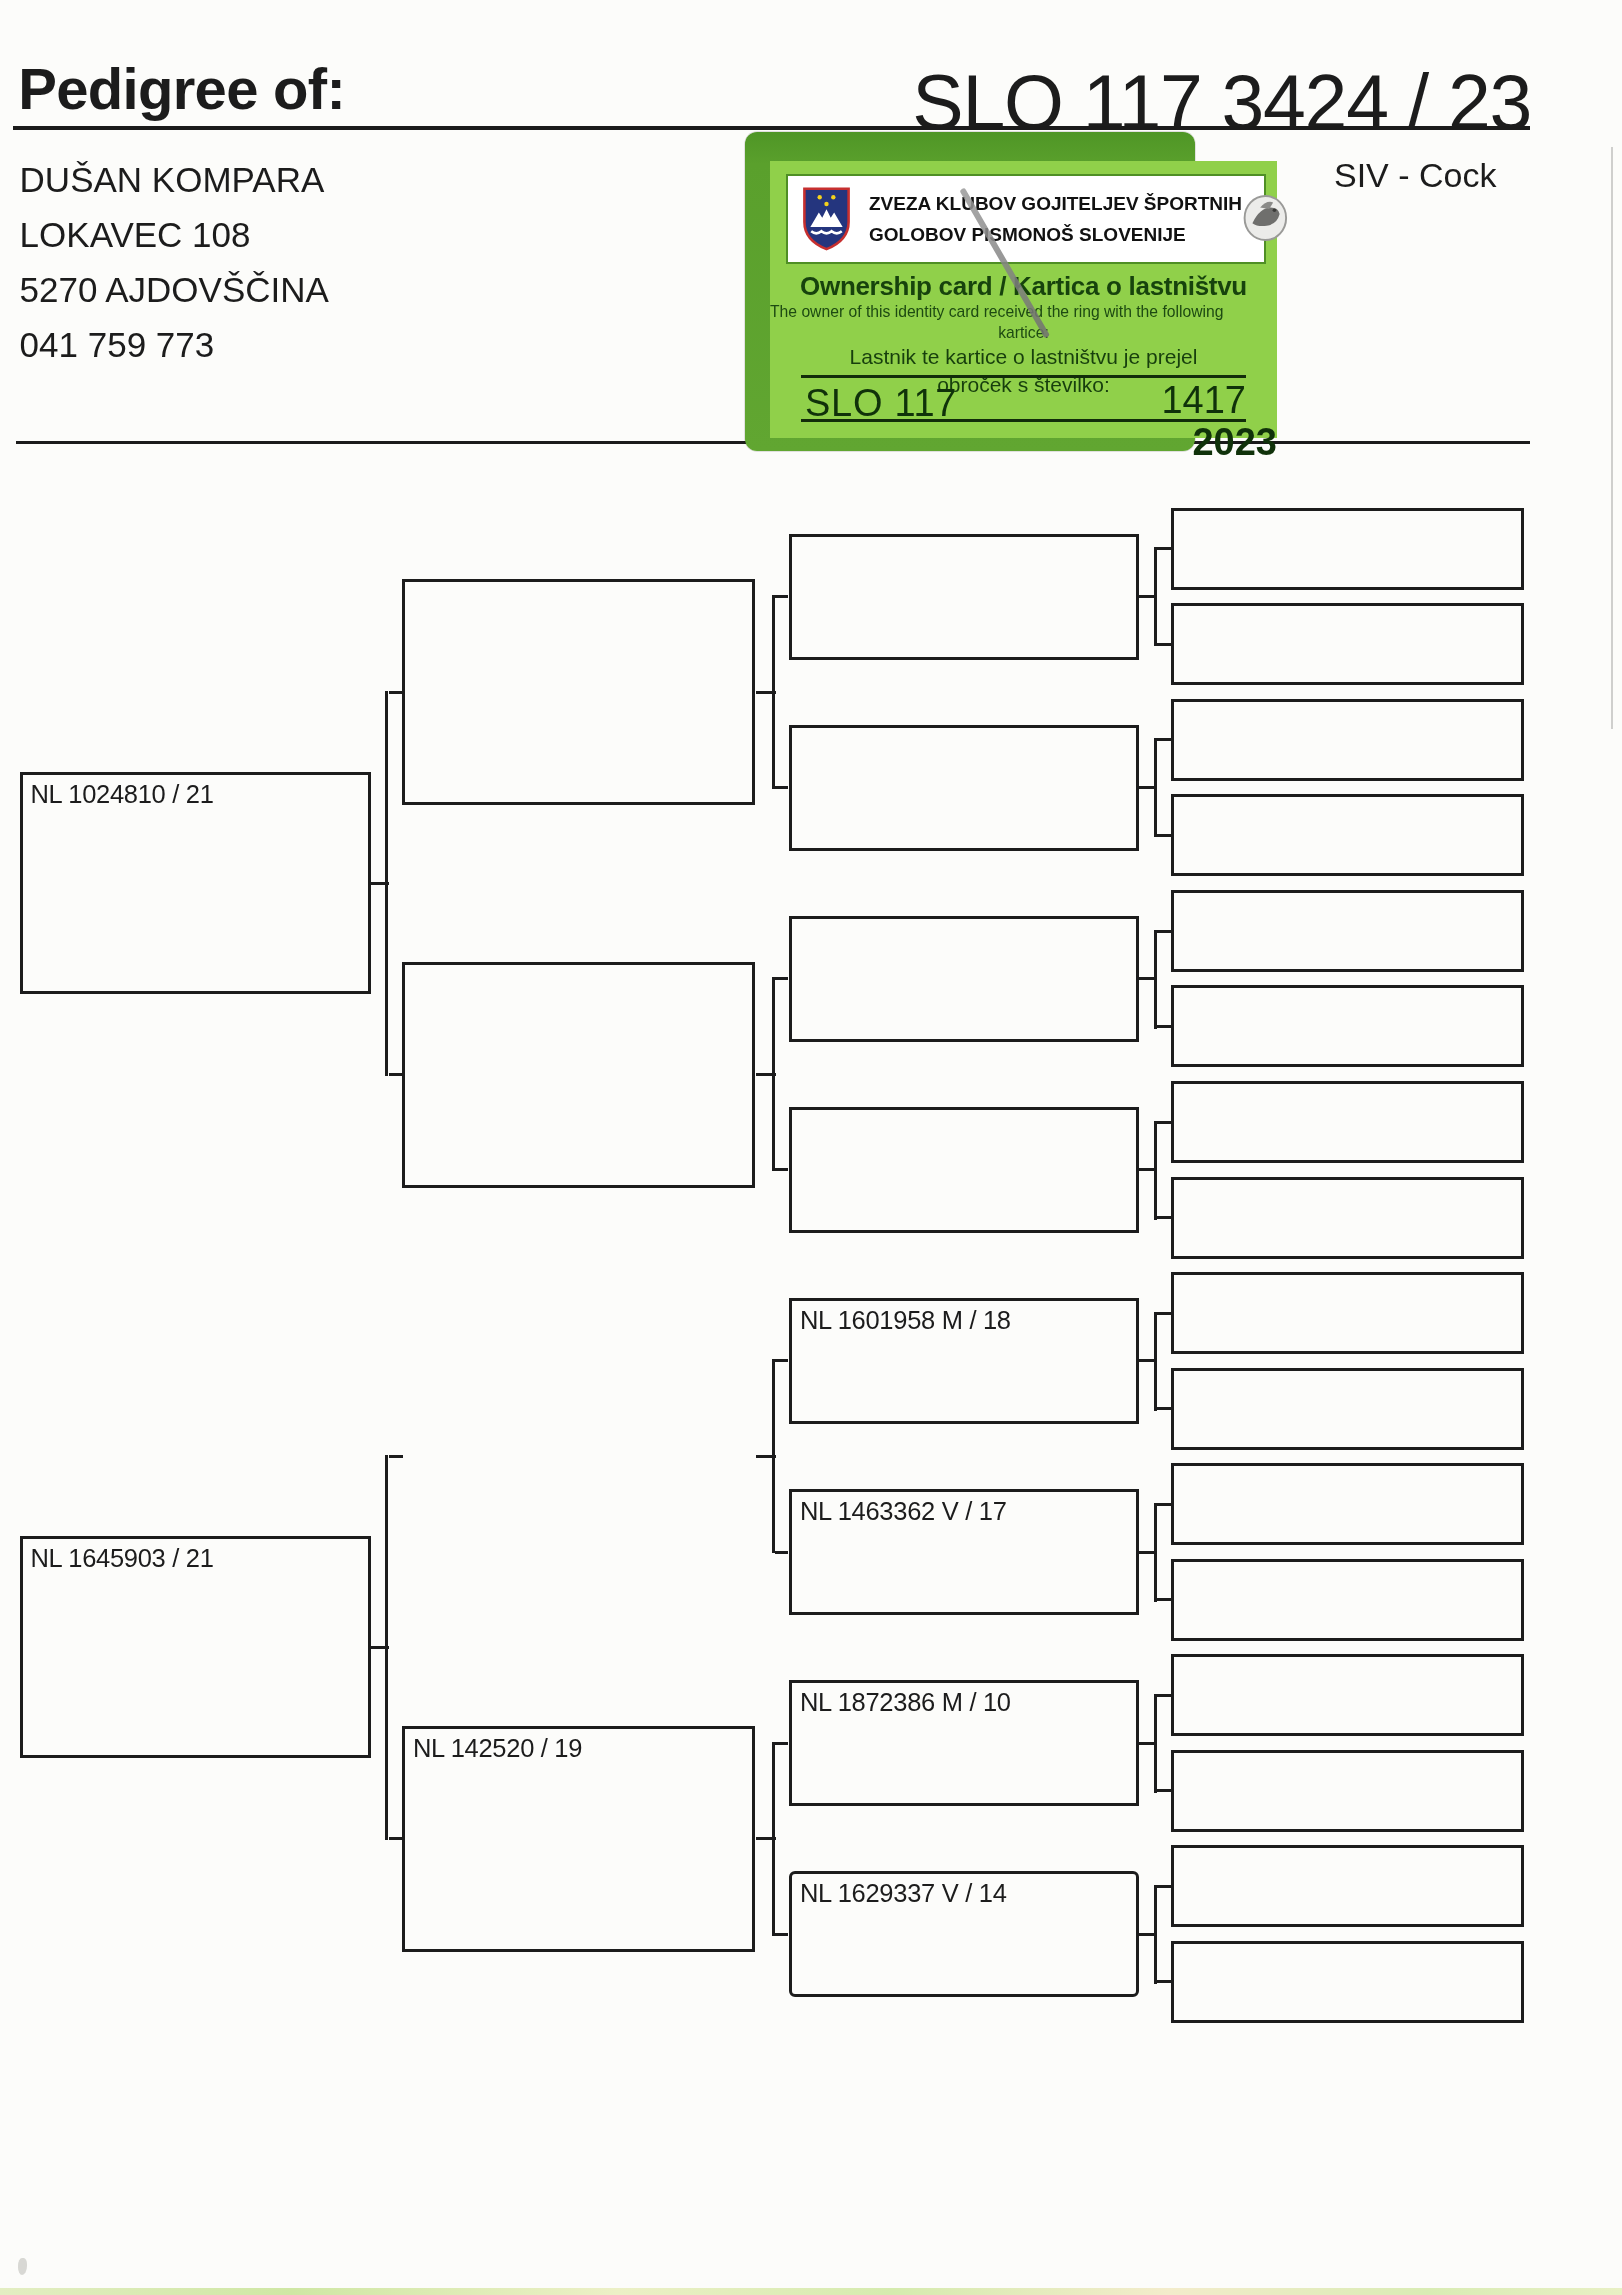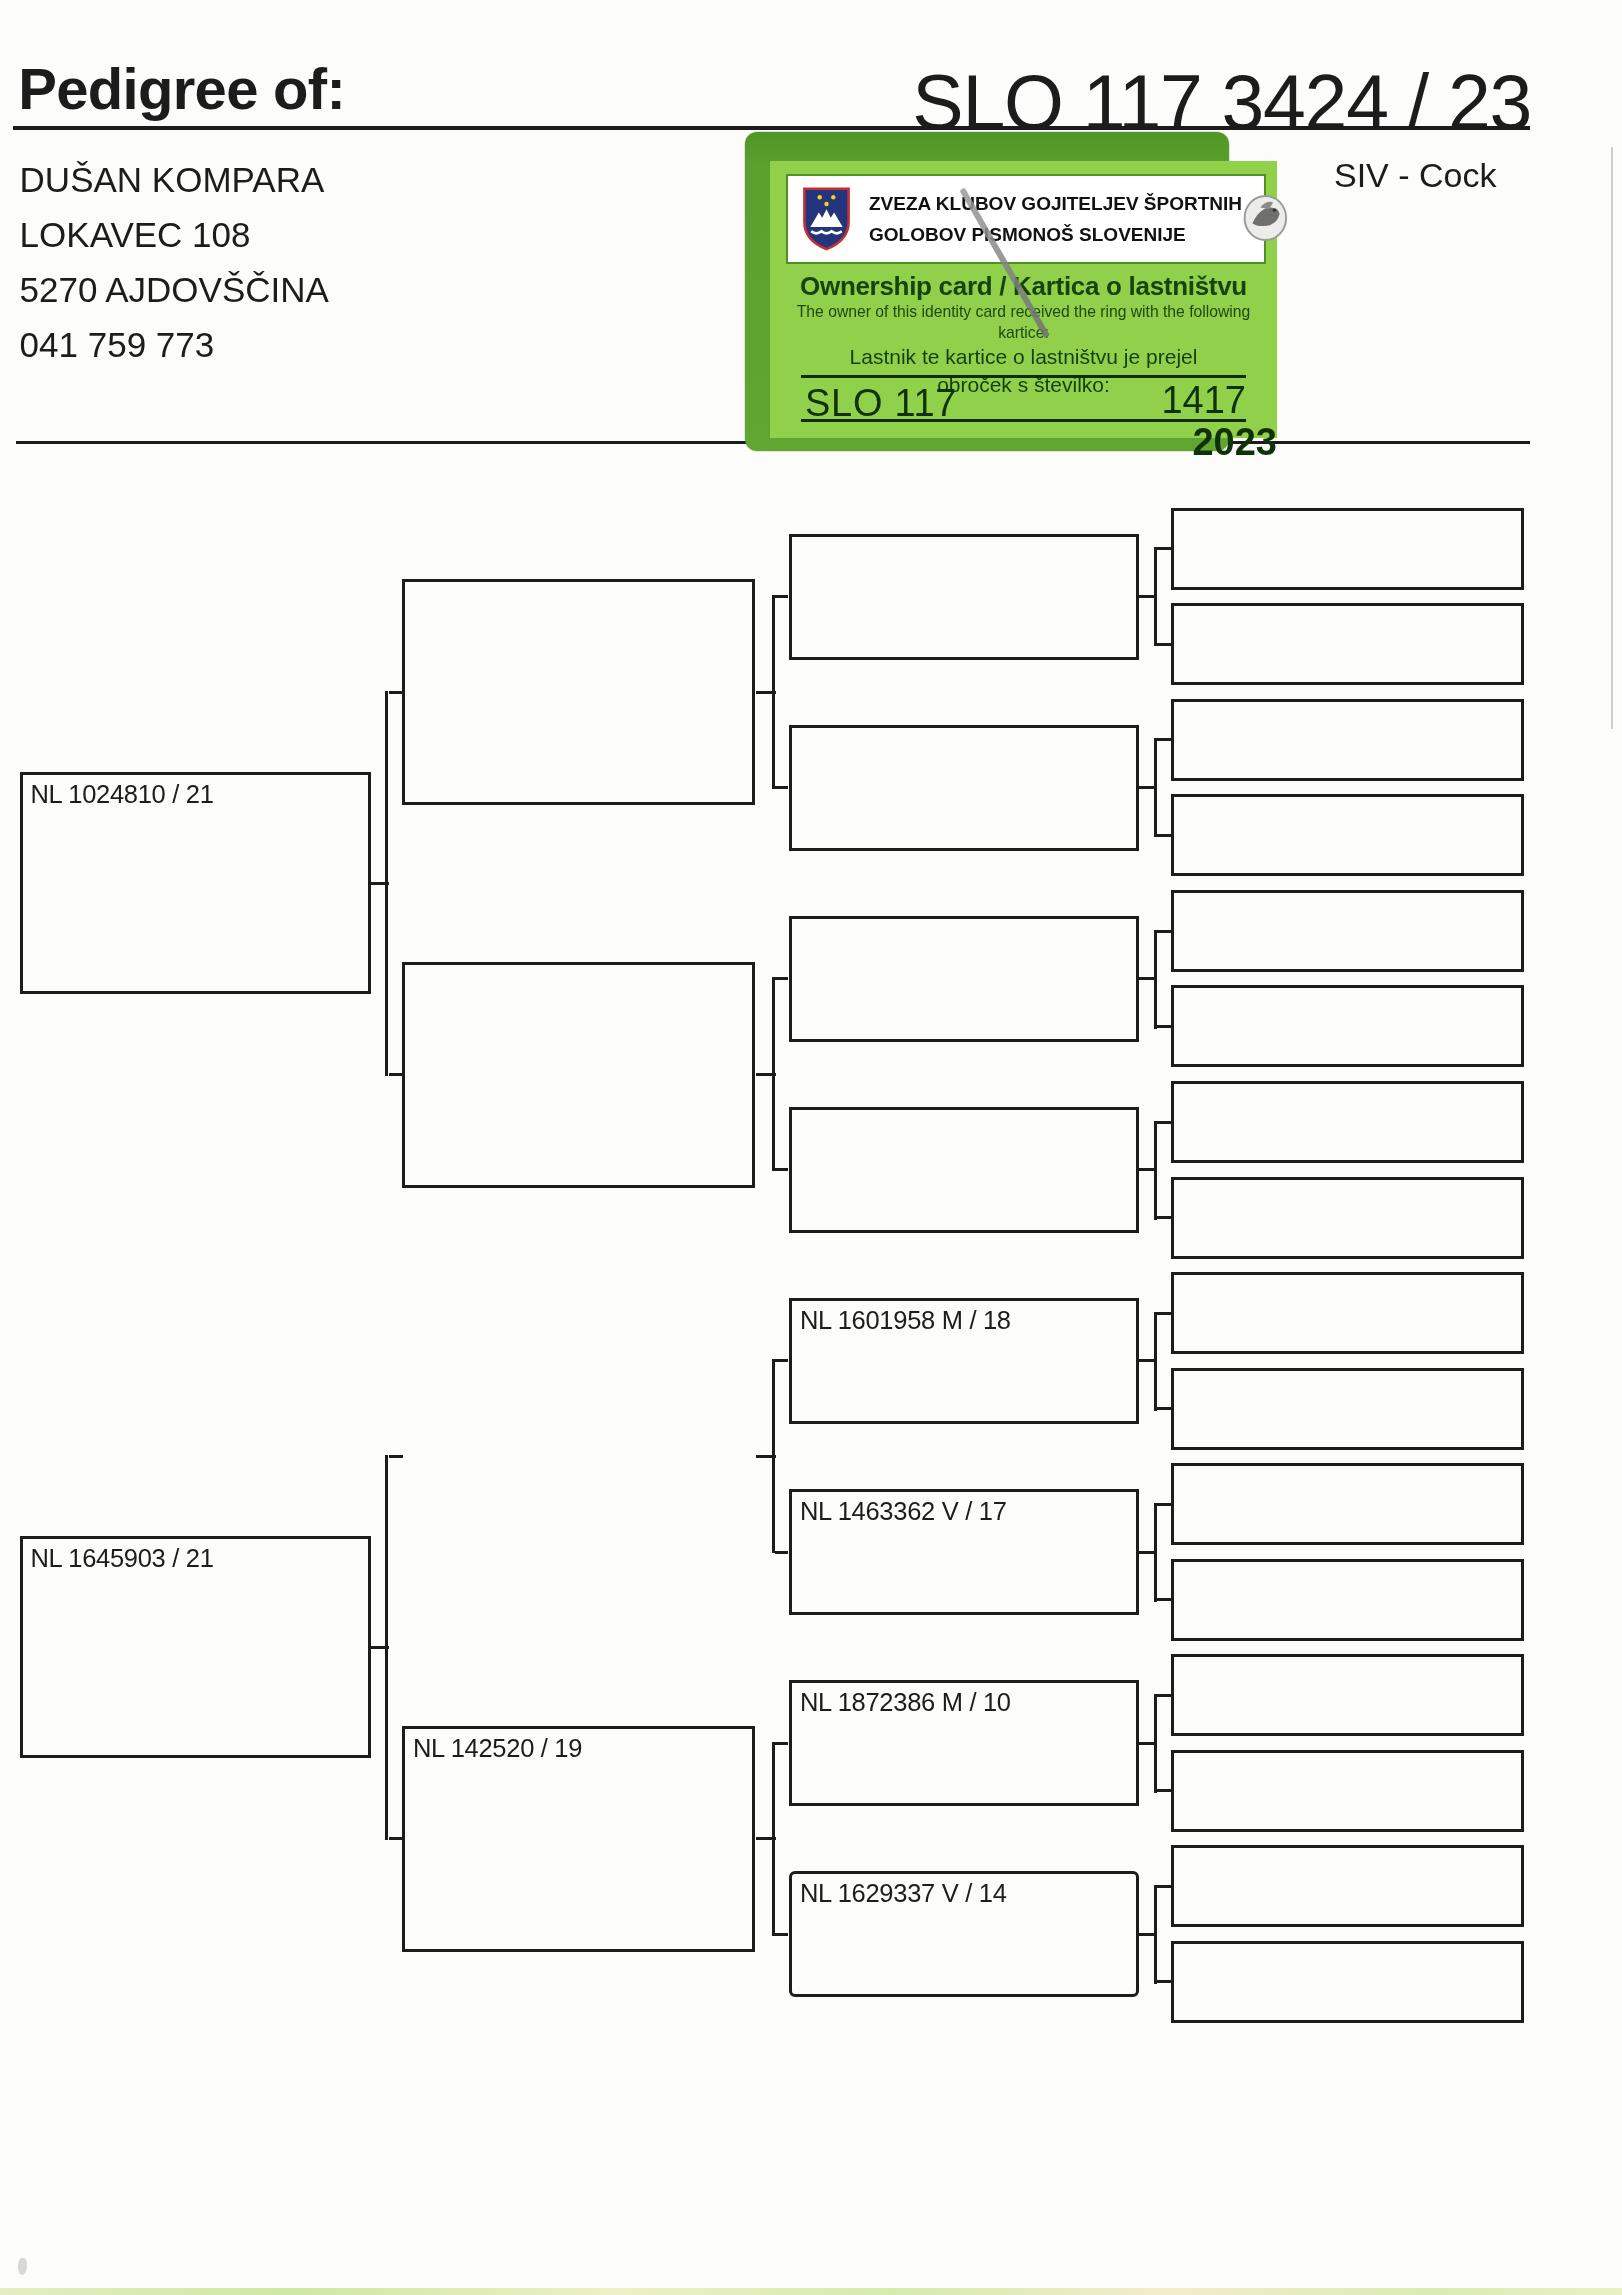--- a/index.html
+++ b/index.html
@@ -25,40 +25,39 @@
   .owner{left:19.6px;top:152px;font-size:35px;line-height:55px;font-weight:400;}
   .sex-color{left:1334px;top:156px;font-size:34px;white-space:nowrap;}
   .hline{background:#1b1b1b;}
   
   .card{
     left:745px;top:132px;width:450px;height:319px;
     background:linear-gradient(180deg,#4f9626 0%,#5aa02c 10%,#61a631 100%);
     border-radius:12px;
     box-shadow:0 0 0 0.7px rgba(0,0,0,.15);
     z-index:5;
-    padding-left:34px;
   }
   .card-panel{
     left:25px;top:29px;width:507px;height:277px;
     background:#90d04a;
   }
   .card-banner{
     left:41px;top:42px;width:476px;height:86px;
     background:#ffffff;border:2px solid #4f8f25;
     display:flex;align-items:center;
   }
   .coa{margin-left:13px;flex:0 0 auto;}
   .org{margin-left:17px;flex:1 1 auto;}
   .org div{font-size:19px;font-weight:bold;color:#111;line-height:31px;white-space:nowrap;}
   .emblem{flex:0 0 auto;margin-right:9.2px;}
   .card-title{
     left:25px;top:139px;width:507px;text-align:center;
     font-size:26px;font-weight:bold;color:#17430d;letter-spacing:-0.3px;
   }
-  .card-note-en1{left:25px;top:171px;width:507px;text-align:center;font-size:15.7px;color:#1d4a12;}
+  .card-note-en1{left:25px;top:171px;width:507px;font-size:15.7px;color:#1d4a12;}
   .card-note-en2{left:25px;top:192px;width:507px;text-align:center;font-size:15.7px;color:#1d4a12;}
   .card-note-sl1{left:25px;top:213px;width:507px;text-align:center;font-size:21px;color:#173f0d;}
   .card-note-sl2{left:25px;top:241px;width:507px;text-align:center;font-size:21px;color:#173f0d;}
   .card-rule{left:56px;width:445px;height:3.3px;background:#122d0a;}
   .ring-prefix{left:60px;top:250px;font-size:38px;color:#10320a;letter-spacing:0.7px;}
   .ring-serial{left:56px;top:247px;width:445px;text-align:right;font-size:38px;color:#10320a;}
   .card-year{left:25px;top:289px;width:507px;text-align:right;font-size:38px;font-weight:bold;color:#10320a;}
   .scratch{
     left:217px;top:54px;width:171px;height:5.9px;
     background:linear-gradient(90deg,#9a9a9a,#6f6f6f);

